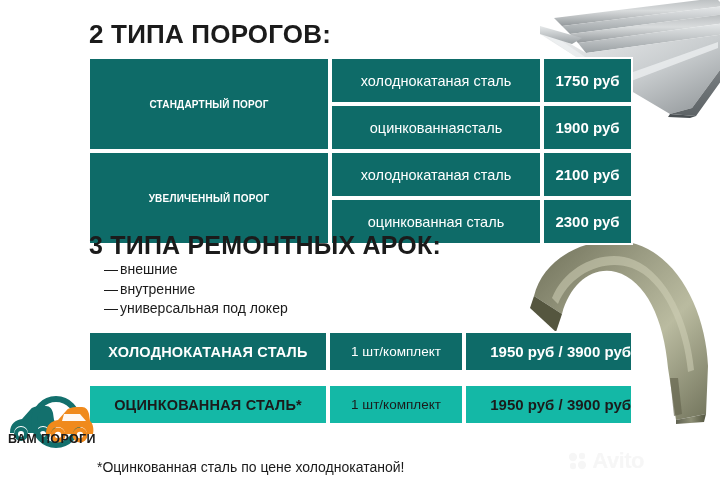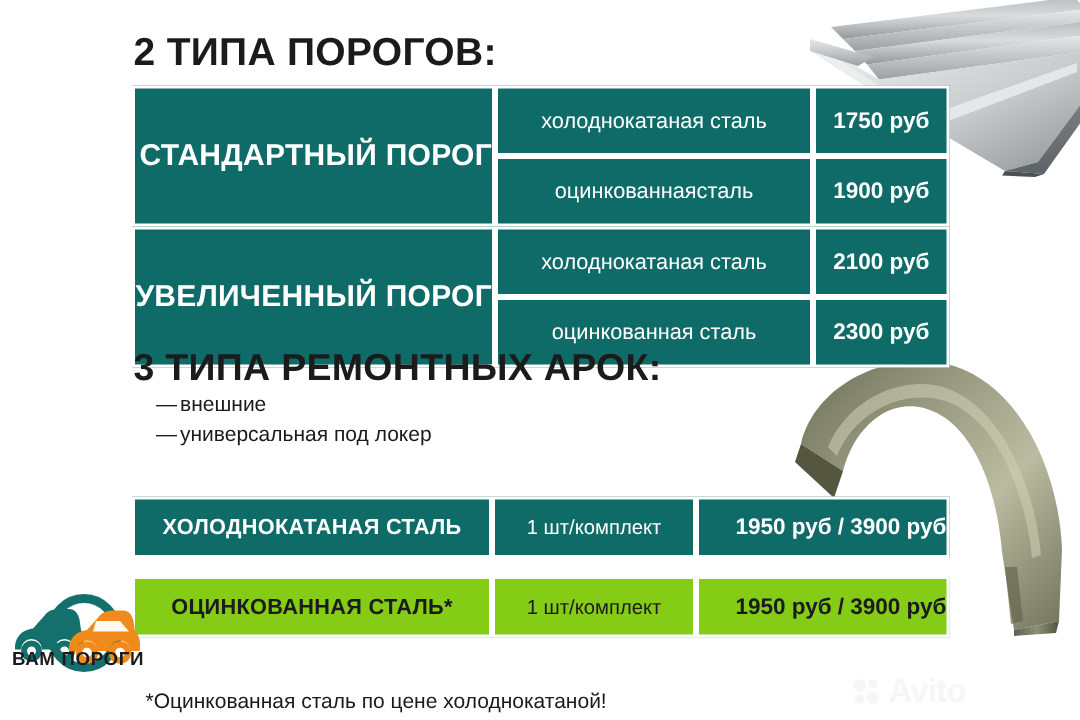--- a/index.html
+++ b/index.html
@@ -41,27 +41,27 @@
   #arch-type-list li .dash{display:inline-block;width:16px;}
 
   
   .ptable{position:absolute;border-collapse:separate;border-spacing:0;}
   .ptable td{
     padding:0;vertical-align:middle;
     border:2px solid #ffffff;
     box-sizing:border-box;
   }
   .teal{background:#0e6b68;color:#ffffff;}
-  .orange{background:#84cc16;color:#1b1b1b;}
+  .orange{background:#14b8a6;color:#1b1b1b;}
 
   
   #sills-table{left:88px;top:57px;width:545px;}
   #sills-table .name-cell{
     width:242px;height:47px;
-    font-size:20px;font-weight:bold;text-align:right;
+    font-size:10px;font-weight:bold;text-align:center;
     letter-spacing:.2px;
   }
   #sills-table .mat-cell{
     width:212px;height:47px;
     font-size:14.5px;text-align:center;
   }
   #sills-table .price-cell{
     width:91px;height:47px;
     font-size:15px;font-weight:bold;text-align:center;
   }
@@ -211,20 +211,23 @@
         <td class="teal price-cell">2300 руб</td>
       </tr>
     </tbody>
   </table>
 
   <div class="heading" id="heading-arches">3 ТИПА РЕМОНТНЫХ АРОК:</div>
 
   <ul id="arch-type-list">
     <li>
       <span class="dash">—</span><span>внешние</span>
+    </li>
+    <li>
+      <span class="dash">—</span><span>внутренние</span>
     </li>
     <li>
       <span class="dash">—</span><span>универсальная под локер</span>
     </li>
   </ul>
 
   <table class="ptable" id="arches-table">
     <tbody>
       <tr>
         <td class="teal name-cell">ХОЛОДНОКАТАНАЯ СТАЛЬ</td>

